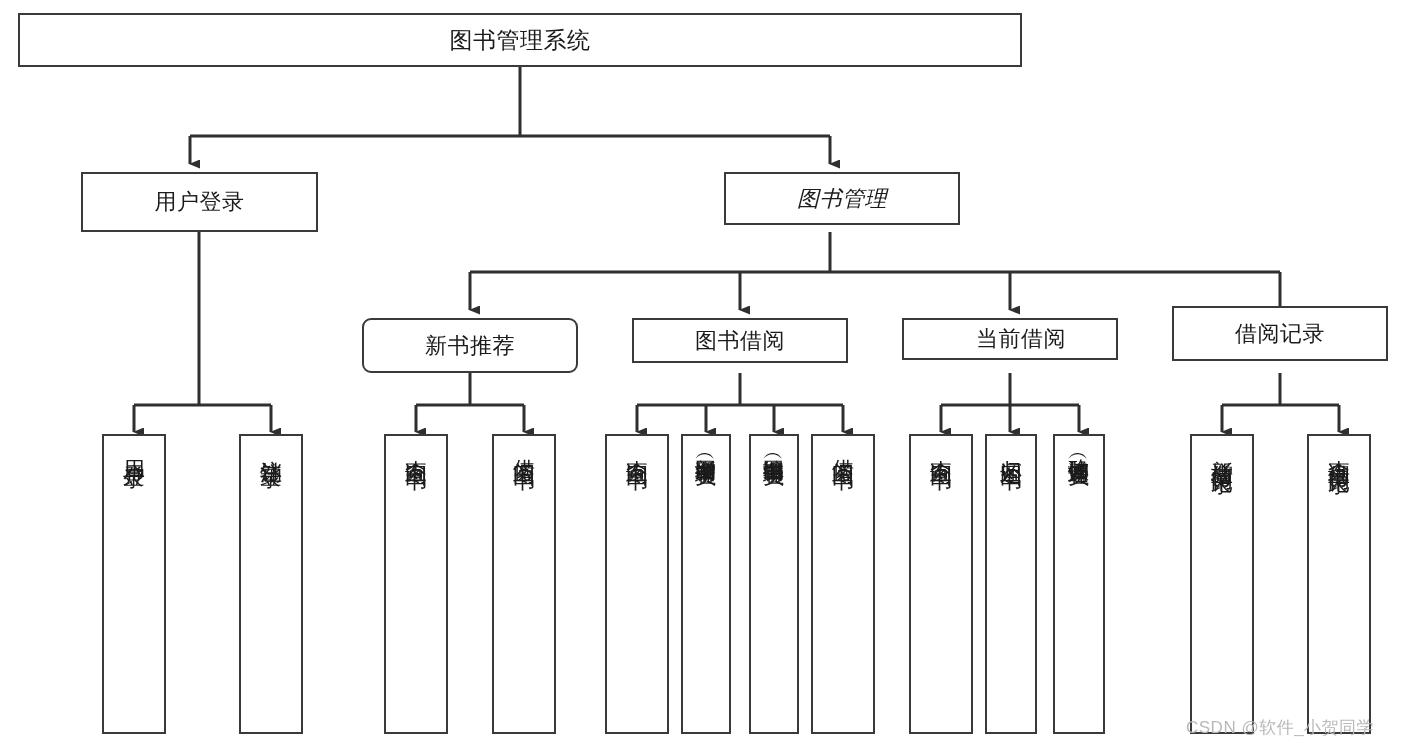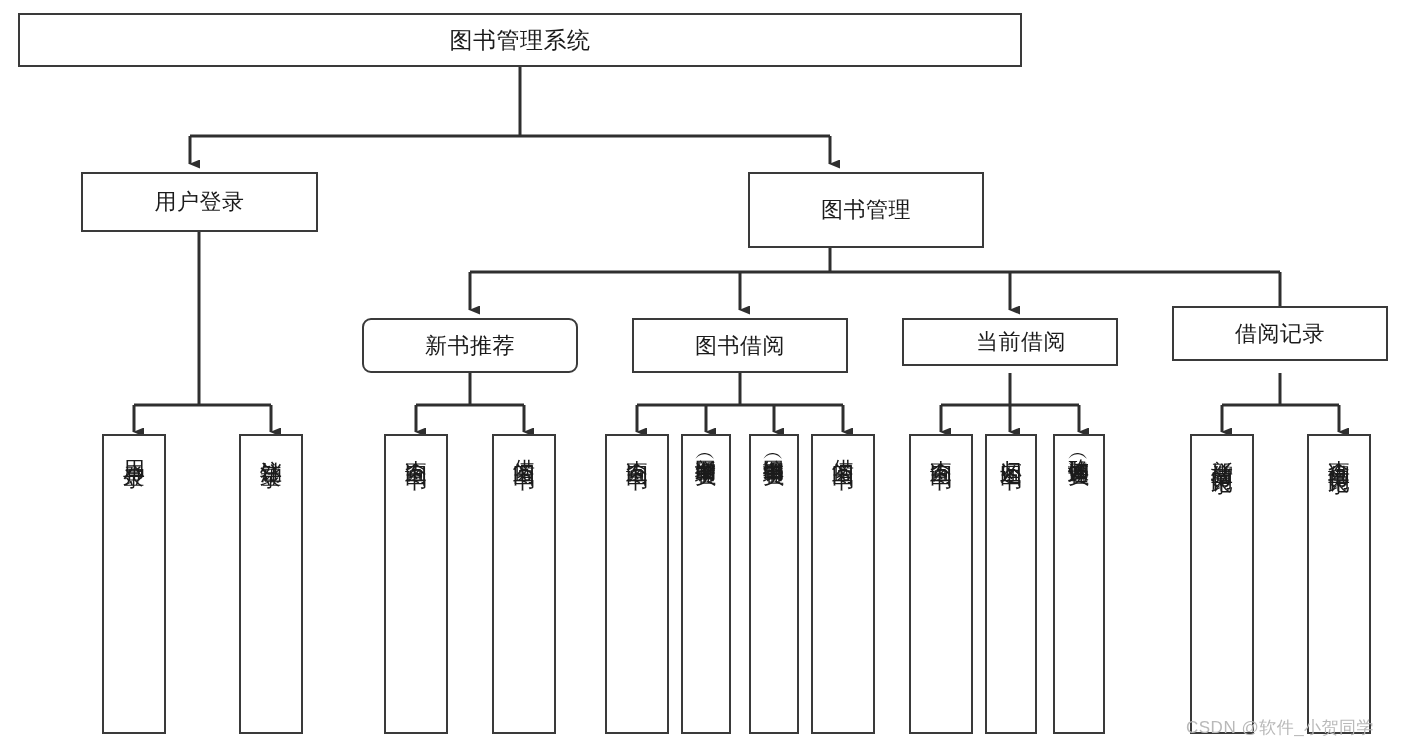--- a/index.html
+++ b/index.html
@@ -132,31 +132,31 @@
     </g>
   </svg>
 
   <div class="node horizontal root" style="left:18px; top:13px; width:1004px; height:54px;">
     <span class="node-label">图书管理系统</span>
   </div>
 
   <div class="node horizontal" style="left:81px; top:172px; width:237px; height:60px;">
     <span class="node-label">用户登录</span>
   </div>
-  <div class="node horizontal" style="left:748px; top:172px; width:236px; height:76px;">
+  <div class="node horizontal" style="left:724px; top:172px; width:236px; height:53px;font-style:italic;">
     <span class="node-label">图书管理</span>
   </div>
 
   <div class="node horizontal" style="left:362px; top:318px; width:216px; height:55px;border-radius:9px;">
     <span class="node-label">新书推荐</span>
   </div>
-  <div class="node horizontal" style="left:632px; top:318px; width:216px; height:55px;">
+  <div class="node horizontal" style="left:632px; top:318px; width:216px; height:45px;">
     <span class="node-label">图书借阅</span>
   </div>
-  <div class="node horizontal" style="left:902px; top:318px; width:216px; height:48px;padding-left:22px;">
+  <div class="node horizontal" style="left:902px; top:318px; width:216px; height:42px;padding-left:22px;">
     <span class="node-label">当前借阅</span>
   </div>
   <div class="node horizontal" style="left:1172px; top:306px; width:216px; height:55px;">
     <span class="node-label">借阅记录</span>
   </div>
 
   <div class="node leaf" style="left:102px; top:434px; width:64px; height:300px;">
     <span class="node-label">用户登录</span>
   </div>
   <div class="node leaf" style="left:239px; top:434px; width:64px; height:300px;">

